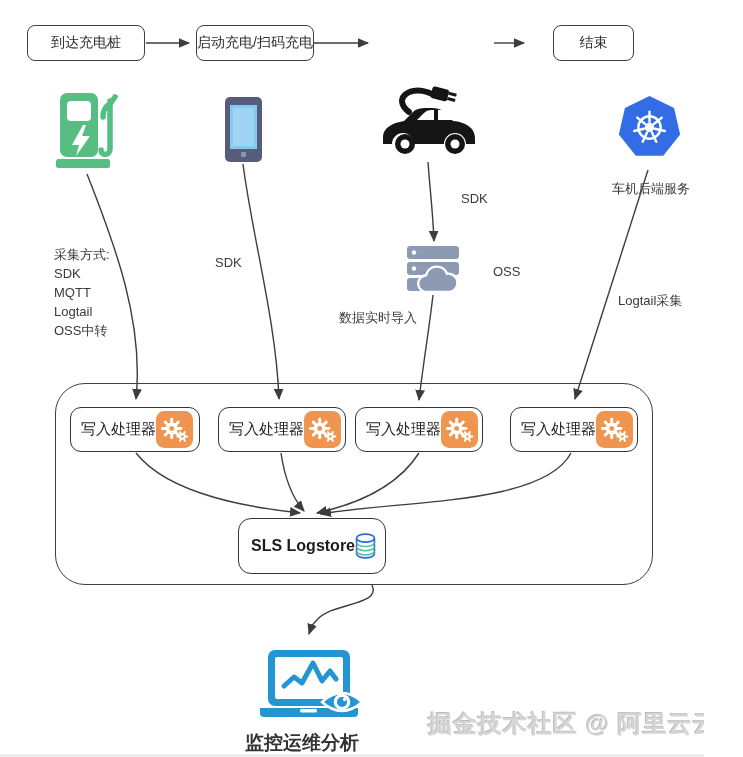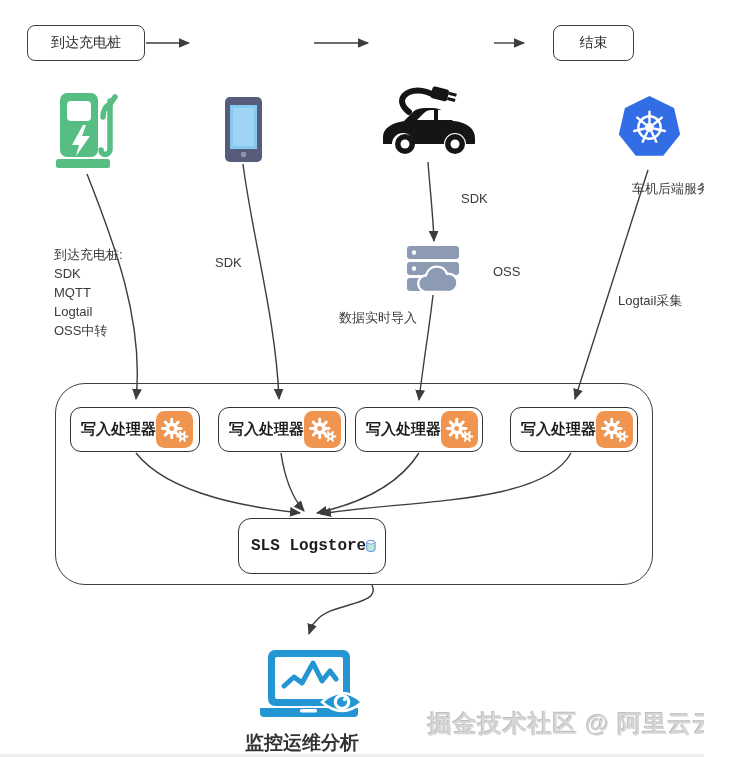--- a/index.html
+++ b/index.html
@@ -25,27 +25,27 @@
     position:absolute;left:55px;top:383px;width:598px;height:202px;
     border:1.6px solid #3f3f3f;border-radius:30px;background:#fff;box-sizing:border-box;
   }
 
   .processor{
     position:absolute;top:407px;height:45px;background:#fff;
     border:1.6px solid #343434;border-radius:11px;box-sizing:border-box;
     display:flex;align-items:center;justify-content:space-between;
     padding:0 6px 0 10px;
   }
-  .processor .p-label{font-size:15px;font-weight:bold;color:#1d1d1d;white-space:nowrap;}
+  .processor .p-label{font-size:15px;font-weight:normal;color:#1d1d1d;white-space:nowrap;}
   .processor svg{flex:0 0 auto;}
 
   .logstore-box{
     position:absolute;left:238px;top:518px;width:148px;height:56px;background:#fff;
     border:1.6px solid #343434;border-radius:13px;box-sizing:border-box;
-    display:flex;align-items:center;justify-content:space-between;padding:0 9px 0 12px;font-family:Liberation Mono, monospace;
+    display:flex;align-items:center;justify-content:space-between;padding:0 9px 0 12px;
   }
   .logstore-box .p-label{font-size:16px;font-weight:bold;color:#1d1d1d;white-space:nowrap;}
 
   .monitor-label{position:absolute;left:245px;top:730px;width:130px;
     font-size:19px;font-weight:600;color:#333;}
 
   .watermark{
     position:absolute;left:428px;top:708px;width:300px;text-align:right;
     font-size:24px;font-weight:bold;color:#d6d6d6;letter-spacing:1px;white-space:nowrap;
     text-shadow:-1px -1px 0 #bdbdbd, 1px 1px 1px #ffffff;
@@ -55,20 +55,21 @@
 
   
   #edges{position:absolute;left:0;top:0;pointer-events:none;}
 </style>
 </head>
 <body>
 
 <div id="canvas">
 
   <div class="flow-box" style="left:27px;width:118px;">到达充电桩</div>
+  <div class="flow-box" style="left:196px;width:118px;">启动充电/扫码充电</div>
   <div class="flow-box" style="left:553px;width:81px;">结束</div>
 
   <div class="abs" style="left:52px;top:85px;">
     <svg width="68" height="90" viewBox="0 0 60 90">
       <path d="M47,32 c0,-8 3,-11 7,-13 l5,-7" stroke="#56BE83" stroke-width="5.5" fill="none" stroke-linecap="round"></path>
       <path d="M54,16 v48 c0,7 -9,7 -9,1" stroke="#56BE83" stroke-width="5.5" fill="none" stroke-linecap="round"></path>
       <rect x="4" y="8" width="38" height="64" rx="7" fill="#56BE83"></rect>
       <rect x="11" y="16" width="24" height="20" rx="4" fill="#fff"></rect>
       <polygon points="27,40 16,60 23,60 20,71 34,51 26,51 30,40" fill="#fff"></polygon>
       <rect x="0" y="74" width="54" height="9" rx="2.5" fill="#56BE83"></rect>
@@ -124,31 +125,31 @@
       <rect x="0" y="0" width="52" height="13" rx="3" fill="#8C9AB4"></rect>
       <circle cx="7" cy="6.5" r="2.2" fill="#fff"></circle>
       <rect x="0" y="16" width="52" height="13" rx="3" fill="#8C9AB4"></rect>
       <circle cx="7" cy="22.5" r="2.2" fill="#fff"></circle>
       <rect x="0" y="32" width="44" height="13" rx="3" fill="#8C9AB4"></rect>
       <path d="M18,46 a8.5,8.5 0 0 1 1,-16.8 a11,11 0 0 1 21,-1.5 a7.5,7.5 0 0 1 2.5,18.3 z" fill="#8C9AB4" stroke="#fff" stroke-width="2.4"></path>
     </svg>
   </div>
 
   <div class="lbl lbl-list" style="left:54px;top:245px;">
-    <div>到达充电桩:</div>
+    <div>采集方式:</div>
     <div>SDK</div>
     <div>MQTT</div>
     <div>Logtail</div>
     <div>OSS中转</div>
   </div>
   <div class="lbl" style="left:215px;top:255px;">SDK</div>
   <div class="lbl" style="left:461px;top:191px;">SDK</div>
   <div class="lbl" style="left:493px;top:264px;">OSS</div>
   <div class="lbl" style="left:339px;top:309px;">数据实时导入</div>
-  <div class="lbl" style="left:612px;top:180px;margin-left:20px;">车机后端服务</div>
+  <div class="lbl" style="left:612px;top:180px;">车机后端服务</div>
   <div class="lbl" style="left:618px;top:292px;">Logtail采集</div>
 
   <div class="pipeline-container"></div>
 
   <div class="processor" style="left:70px;width:130px;">
     <span class="p-label">写入处理器</span>
     <svg width="37" height="37" viewBox="0 0 40 40">
       <rect width="40" height="40" rx="9" fill="#F0954F"></rect>
       <g stroke="#fff" stroke-width="3.2" stroke-linecap="round">
         <line x1="23" y1="19" x2="27" y2="19"></line>

